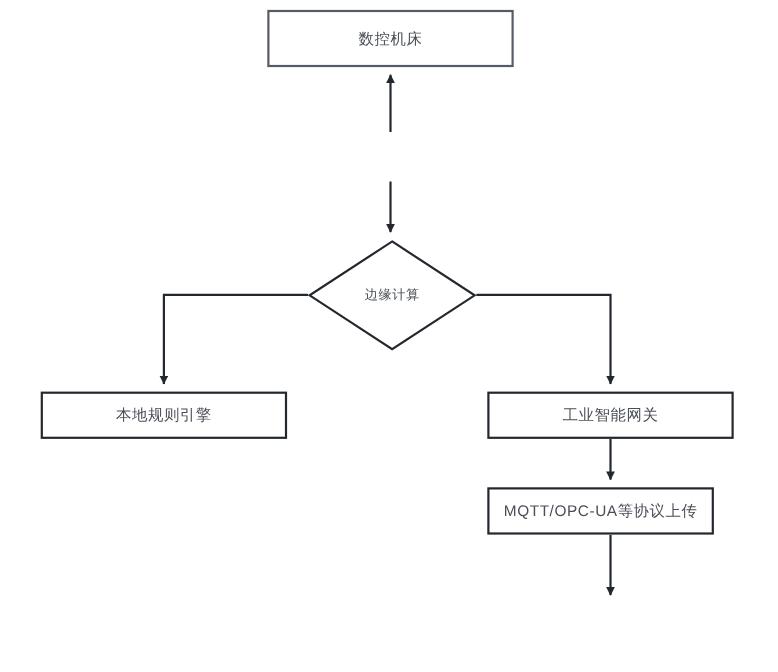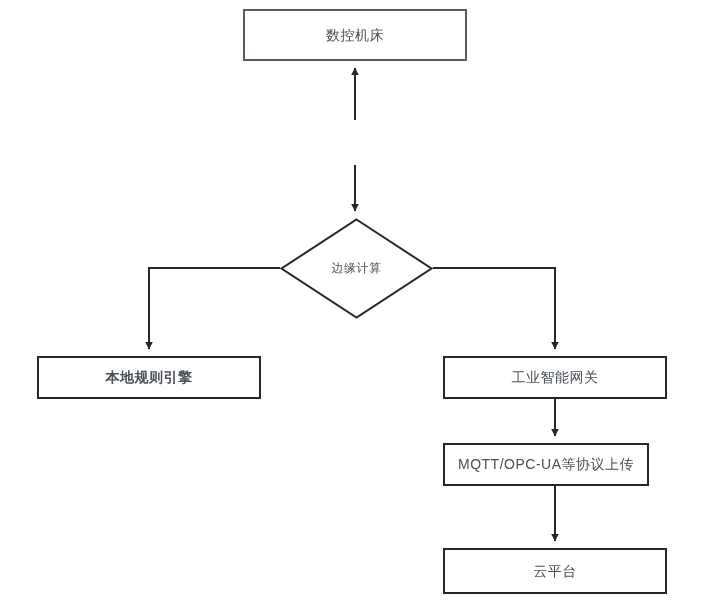--- a/index.html
+++ b/index.html
@@ -111,29 +111,26 @@
   </div>
 
 
   <div class="node decision" style="left:280px; top:218px; width:153px; height:101px;">
     <svg class="decision-shape" viewBox="0 0 153 101" preserveAspectRatio="none">
       <polygon points="76.5,1.5 151.5,50.5 76.5,99.5 1.5,50.5" fill="#ffffff" stroke="#23282f" stroke-width="2"></polygon>
     </svg>
     <span class="decision-label">边缘计算</span>
   </div>
 
-  <div class="node process" style="left:37px; top:356px; width:224px; height:43px;font-weight:bold;">
+  <div class="node process" style="left:37px; top:356px; width:224px; height:43px;">
     <span class="node-label">本地规则引擎</span>
   </div>
 
   <div class="node process" style="left:443px; top:356px; width:224px; height:43px;">
     <span class="node-label">工业智能网关</span>
   </div>
 
   <div class="node process" style="left:443px; top:443px; width:206px; height:43px;">
     <span class="node-label">MQTT/OPC-UA等协议上传</span>
   </div>
 
-  <div class="node process" style="left:443px; top:548px; width:224px; height:46px;">
-    <span class="node-label">云平台</span>
-  </div>
 
 </div>
 
 </body></html>

